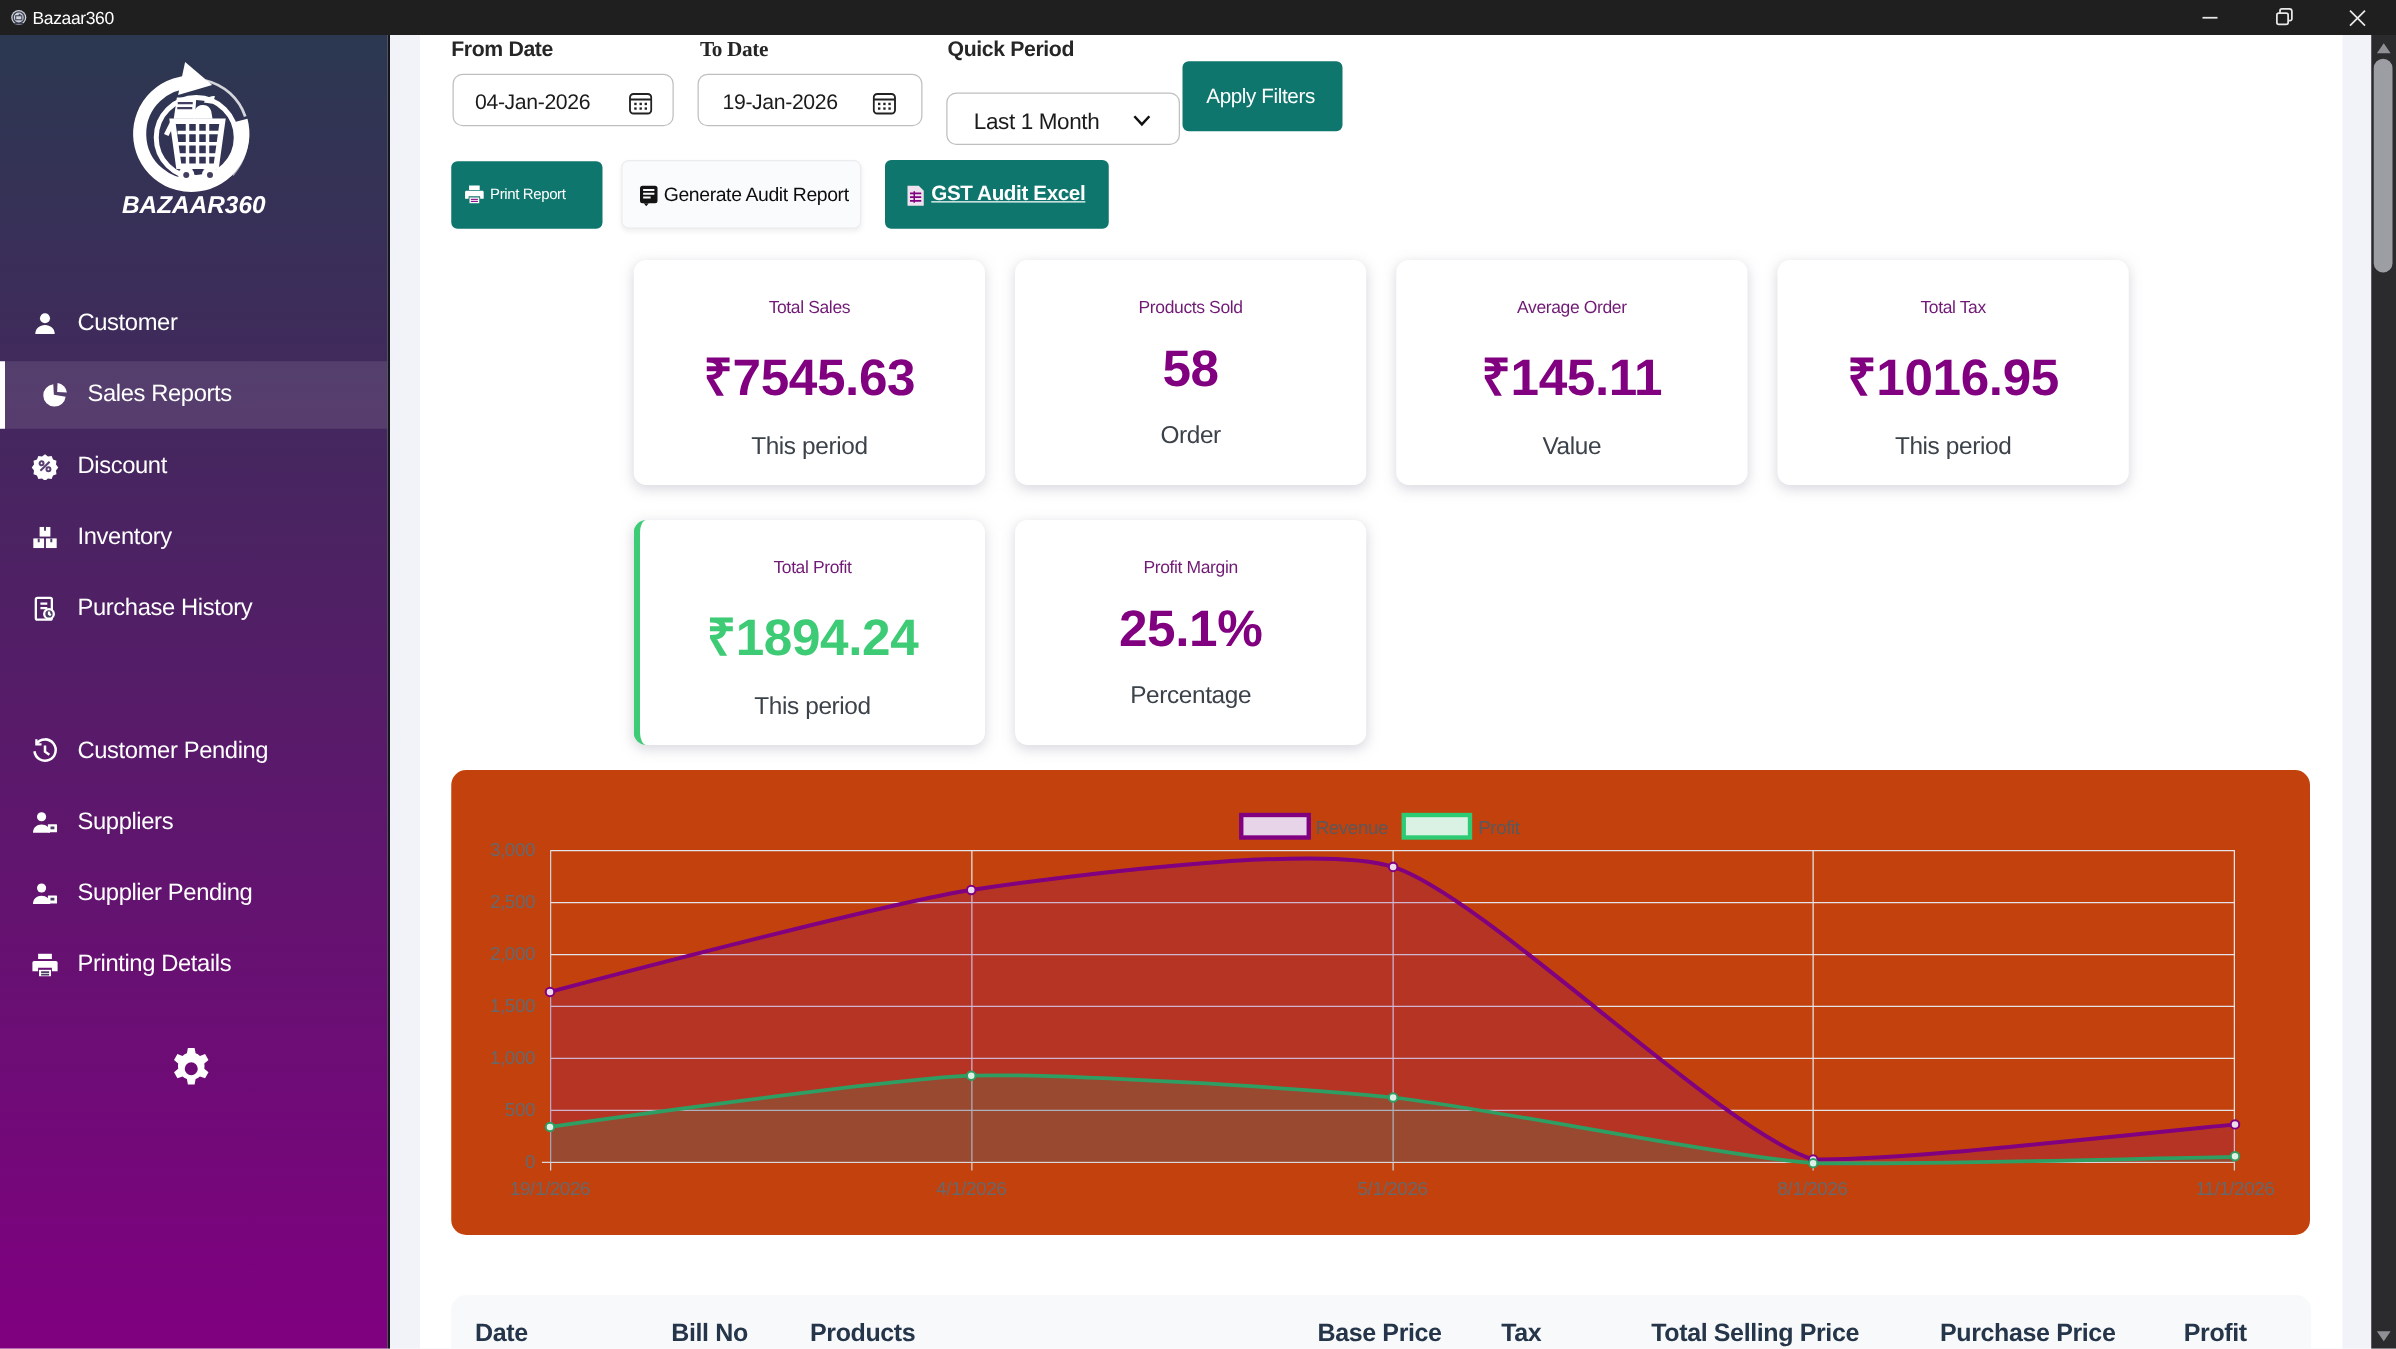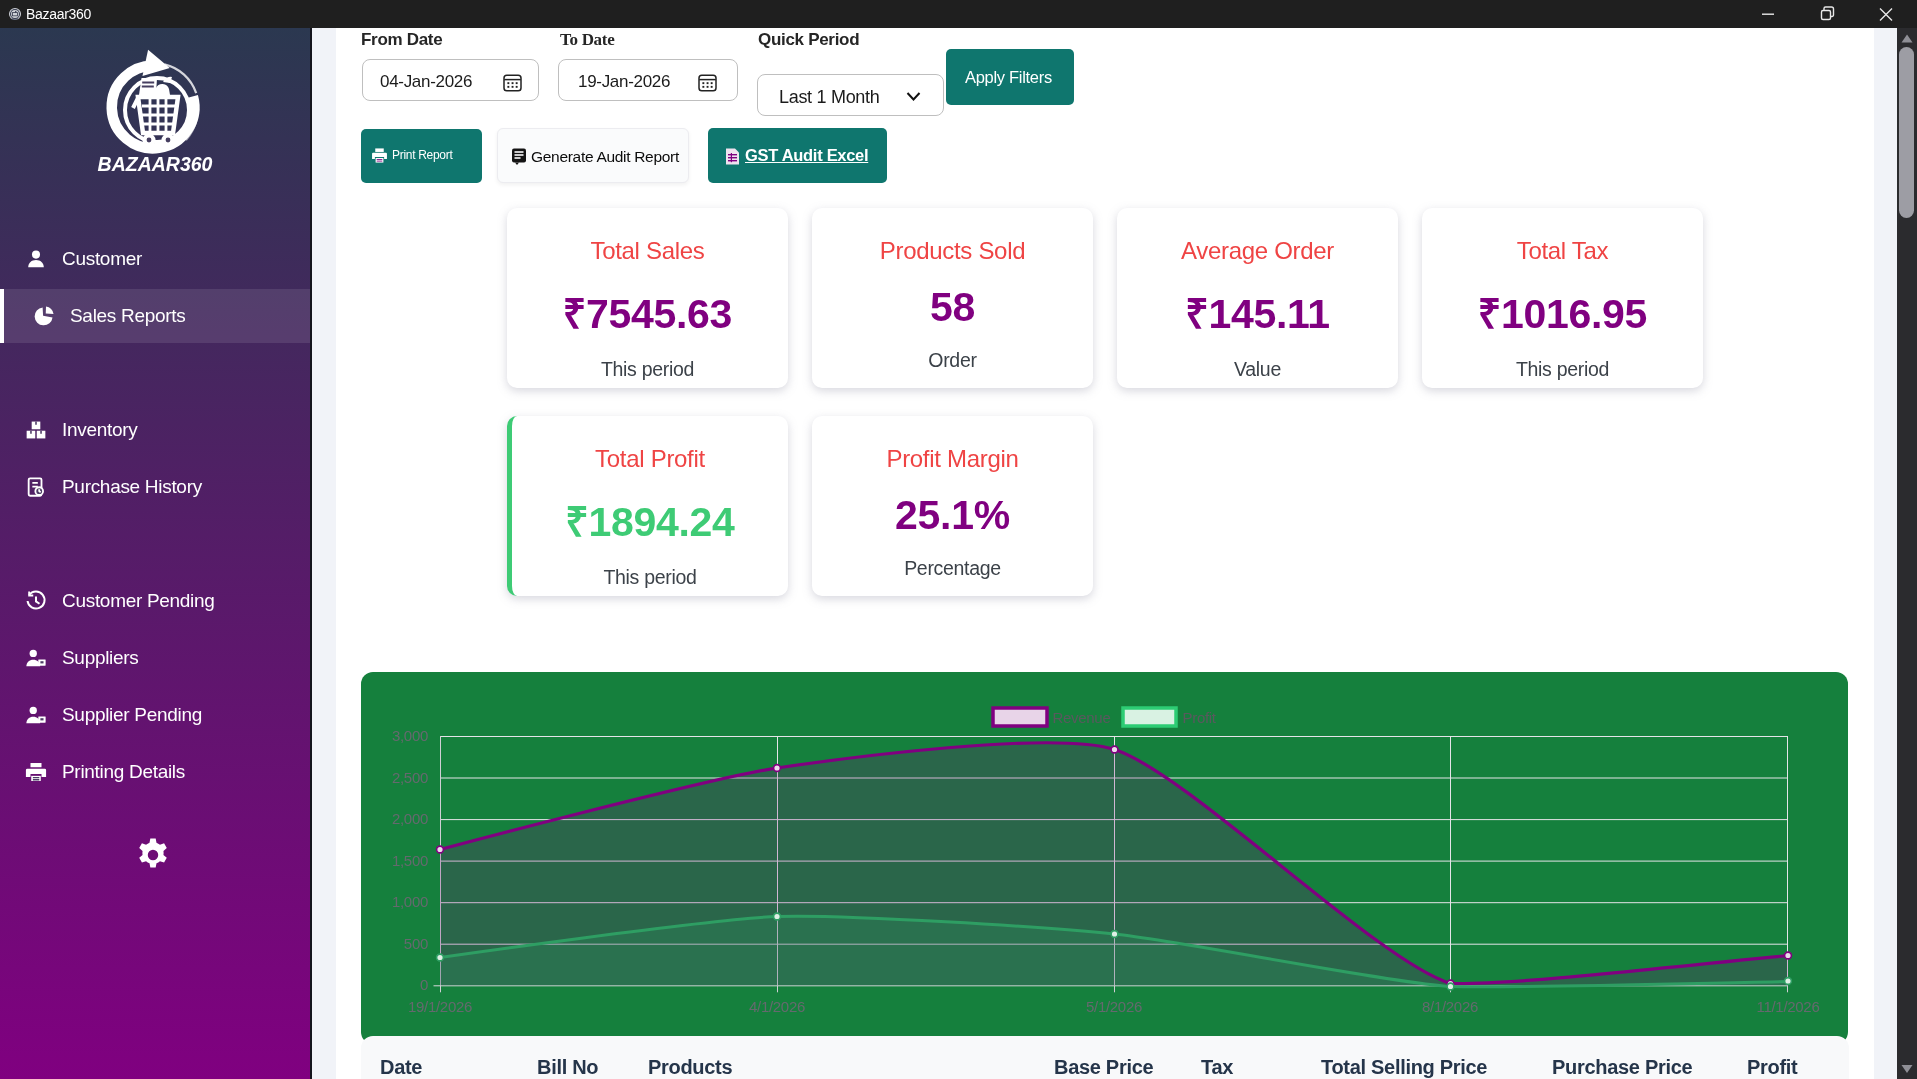--- a/index.html
+++ b/index.html
@@ -27,26 +27,26 @@
 
 #panel { position:absolute; left:336px; top:28px; width:1538px; height:1051px; background:#ffffff; }
 
 .flabel { position:absolute; font-size:17px; font-weight:700; color:#262626; }
 .finput { position:absolute; height:42px; background:#fff; border:1px solid #bfbfbf; border-radius:8px; font-size:17px; color:#1b1b1b; }
 .btn { position:absolute; border-radius:5px; color:#fff; background:#0f766e; }
 
 
 .card { position:absolute; width:281px; height:180px; background:#fff; border-radius:10px;
   box-shadow:0 3px 10px rgba(140,140,160,0.35); text-align:center; }
-.card .clabel { margin-top:29px; font-size:24px; color:#ef4444; }
+.card .clabel { margin-top:29px; font-size:14px; color:#701a75; }
 .card .cvalue { margin-top:19px; font-size:41px; font-weight:700; color:#800080; }
 .card .csub { margin-top:18px; font-size:19.5px; color:#3c4249; }
 
 
-#chartbox { position:absolute; left:361px; top:672px; width:1487px; height:372px; background:#15803d; border-radius:12px; }
+#chartbox { position:absolute; left:361px; top:616px; width:1487px; height:372px; background:#c2410c; border-radius:12px; }
 
 
 #thead { position:absolute; left:361px; top:1036px; width:1488px; height:43px; background:#f8f9fa; border-radius:12px 12px 0 0; }
 .th { position:absolute; top:20px; font-size:20px; font-weight:700; color:#25354a; white-space:nowrap; }
 
 
 #scroll { position:absolute; left:1897px; top:28px; width:20px; height:1051px; background:#2b2b2e; z-index:31; }
 #thumb { position:absolute; left:2px; top:19px; width:15px; height:171px; background:#9d9da4; border-radius:8px; }
 </style>
 </head>
@@ -111,20 +111,31 @@
       </svg>
     <span class="mi-label">Sales Reports</span>
   </div>
   <div class="menuitem" style="top:204px">
     <svg class="mi-icon" viewBox="0 0 24 24" fill="#fff">
         <circle cx="12" cy="7.2" r="4.4"></circle>
         <path d="M3.5 21 c0-5 3.8-8 8.5-8 s8.5 3 8.5 8 Z"></path>
       </svg>
     <span class="mi-label">Customer</span>
   </div>
+  <div class="menuitem" style="top:318px">
+    <svg class="mi-icon" viewBox="0 0 24 24" fill="#fff">
+        <path d="M12 1.5 l2.6 2 3.2-.4 1.2 3 3 1.2 -.4 3.2 2 2.6 -2 2.6 .4 3.2 -3 1.2 -1.2 3 -3.2-.4 -2.6 2 -2.6-2 -3.2.4 -1.2-3 -3-1.2 .4-3.2 -2-2.6 2-2.6 -.4-3.2 3-1.2 1.2-3 3.2.4 Z"></path>
+        <g stroke="#5a3f73" stroke-width="1.8" fill="none">
+          <circle cx="9" cy="9.4" r="1.7"></circle>
+          <circle cx="15" cy="14.6" r="1.7"></circle>
+          <path d="M8 16 L16 8"></path>
+        </g>
+      </svg>
+    <span class="mi-label">Discount</span>
+  </div>
   <div class="menuitem" style="top:375px">
     <svg class="mi-icon" viewBox="0 0 24 24" fill="#fff">
         <rect x="7.3" y="2.8" width="9.4" height="8.4"></rect>
         <rect x="1.8" y="12.8" width="9.4" height="8.4"></rect>
         <rect x="12.8" y="12.8" width="9.4" height="8.4"></rect>
         <g stroke="#4d3d66" stroke-width="1.7">
           <path d="M12 2.8 v3.4 M6.5 12.8 v3.4 M17.5 12.8 v3.4"></path>
         </g>
       </svg>
     <span class="mi-label">Inventory</span>

